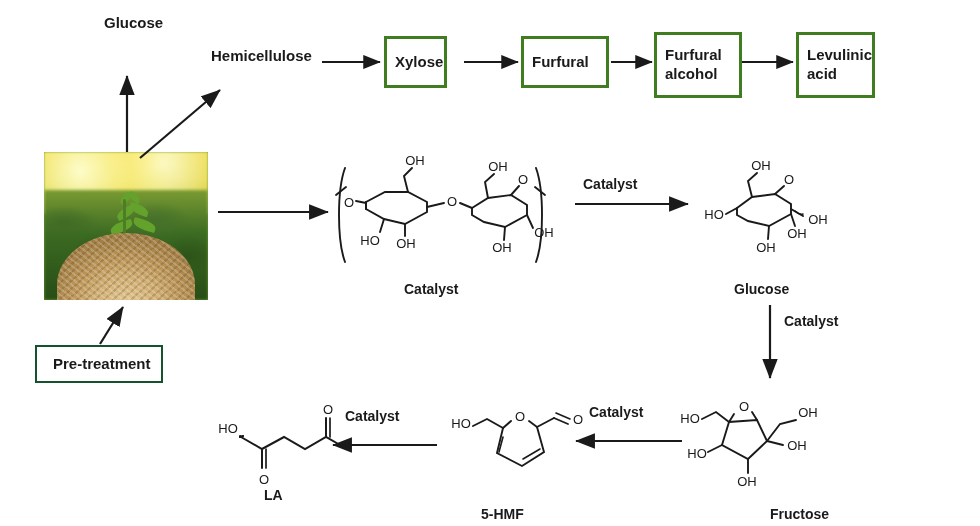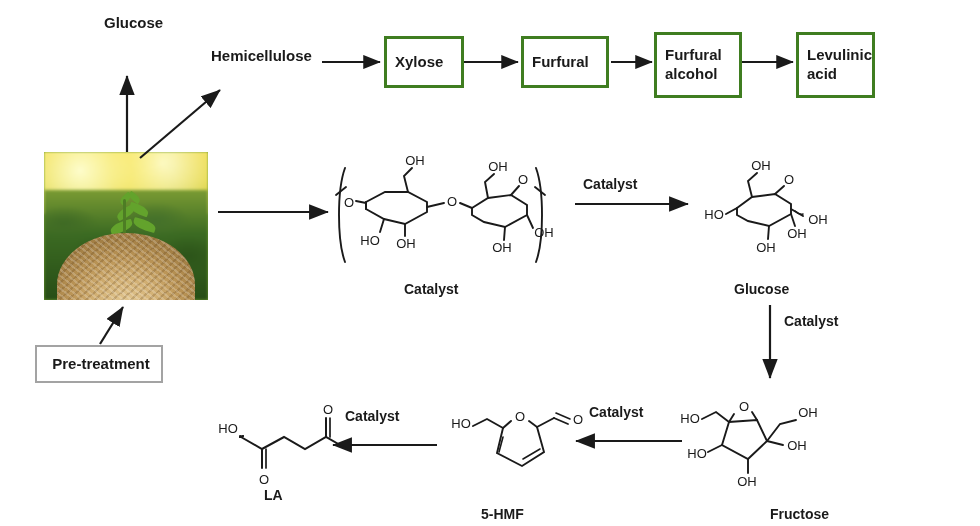--- a/index.html
+++ b/index.html
@@ -22,21 +22,21 @@
   .box{
     position:absolute;
     box-sizing:border-box;
     background:#ffffff;
     display:flex;
     align-items:center;
     justify-content:flex-start;
     padding-left:8px;
   }
   .box.green{border:3px solid #3f7d20;}
-  .box.black{border:2px solid #a3a3a3;justify-content:center;padding-left:4px;}
+  .box.black{border:2px solid #14532d;padding-left:16px;}
   .box .txt{
     font-weight:bold;
     color:#1a1a1a;
     font-size:15px;
     line-height:1.25;
     text-align:left;
   }
   .box.black .txt{text-align:center;font-size:15px;}
   .svg-layer{position:absolute;left:0;top:0;}
   .photo{
@@ -286,21 +286,21 @@
   <div class="lbl" style="left:264px;top:487px;font-size:14px;">LA</div>
 
   <div class="lbl" style="left:583px;top:176px;font-size:14px;">Catalyst</div>
 
   <div class="lbl" style="left:784px;top:313px;font-size:14px;">Catalyst</div>
 
   <div class="lbl" style="left:589px;top:404px;font-size:14px;">Catalyst</div>
 
   <div class="lbl" style="left:345px;top:408px;font-size:14px;">Catalyst</div>
 
-  <div class="box green" style="left:384px;top:36px;width:80px;height:52px;">
+  <div class="box green" style="left:384px;top:36px;width:63px;height:52px;">
     <span class="txt">Xylose</span>
   </div>
 
   <div class="box green" style="left:521px;top:36px;width:88px;height:52px;">
     <span class="txt">Furfural</span>
   </div>
 
   <div class="box green" style="left:654px;top:32px;width:88px;height:66px;">
     <span class="txt" style="white-space:pre-line;">Furfural
 alcohol</span>

